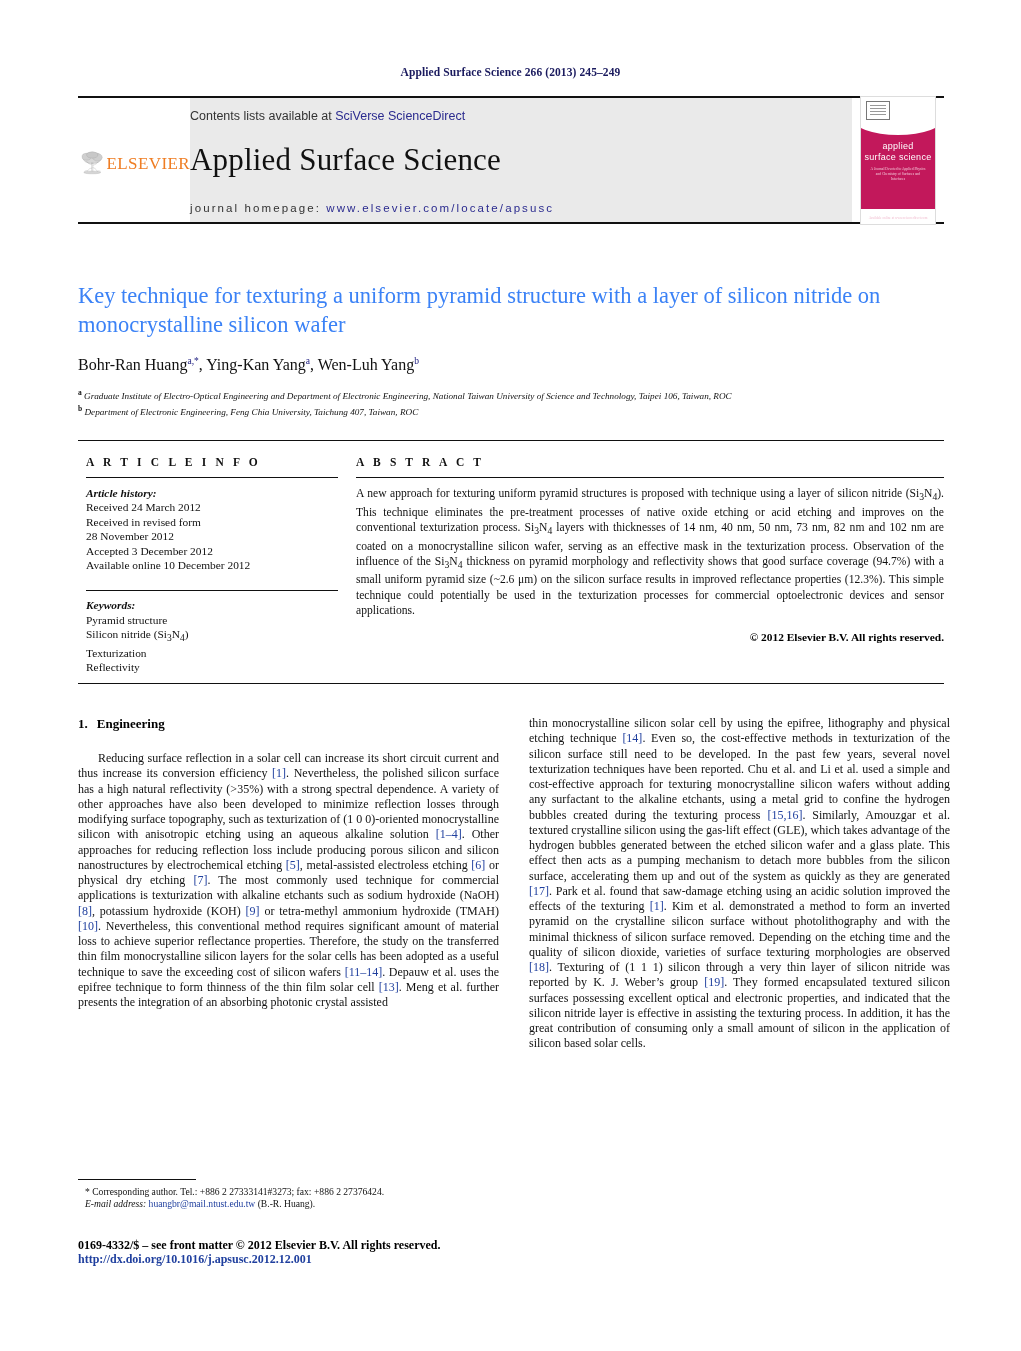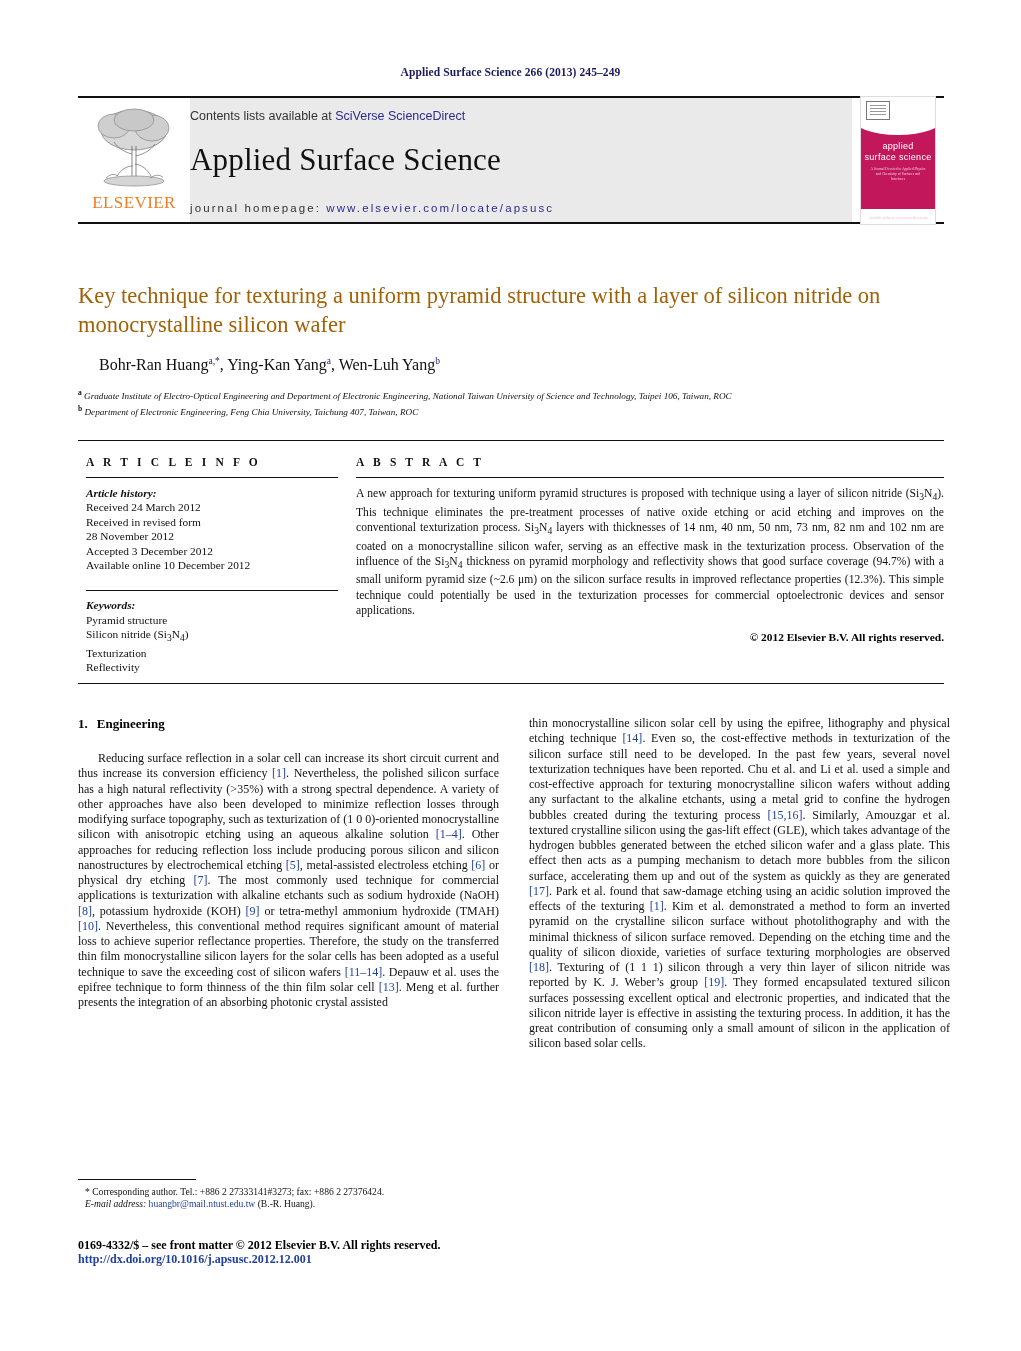--- a/index.html
+++ b/index.html
@@ -54,23 +54,23 @@
     width: 100%;
     height: 100%;
     display: flex;
     align-items: stretch;
   }
 
   .elsevier-logo {
     width: 112px;
     flex: 0 0 112px;
     display: flex;
-    flex-direction: column;
+    flex-direction: row;
     align-items: center;
-    justify-content: flex-start;
+    justify-content: center;
     padding-top: 6px;
     box-sizing: border-box;
   }
   .elsevier-tree { display:block; }
   .elsevier-word {
     font-family: "Liberation Serif", serif;
     font-size: 17px;
     letter-spacing: 0.4px;
     color: #ef7d23;
     font-weight: normal;
@@ -177,30 +177,29 @@
   .title-block {
     position: absolute;
     top: 281px;
     left: 78px;
     width: 866px;
   }
   .paper-title {
     font-family: "Liberation Serif", serif;
     font-size: 22.5px;
     line-height: 29px;
-    color: #a16207;
+    color: #3b82f6;
     margin: 0;
     font-weight: normal;
   }
   .authors {
     margin-top: 17px;
     font-family: "Liberation Serif", serif;
     font-size: 16px;
     color: #111;
-    margin-left: 21px;
   }
   .authors sup { font-size: 9.5px; color:#1a1a7e; vertical-align: super; }
   .affiliations {
     margin-top: 13px;
     font-style: italic;
     font-size: 9.2px;
     line-height: 12.6px;
     color: #111;
   }
   .affiliations sup { font-style: normal; font-weight: bold; font-size: 7.5px; }

